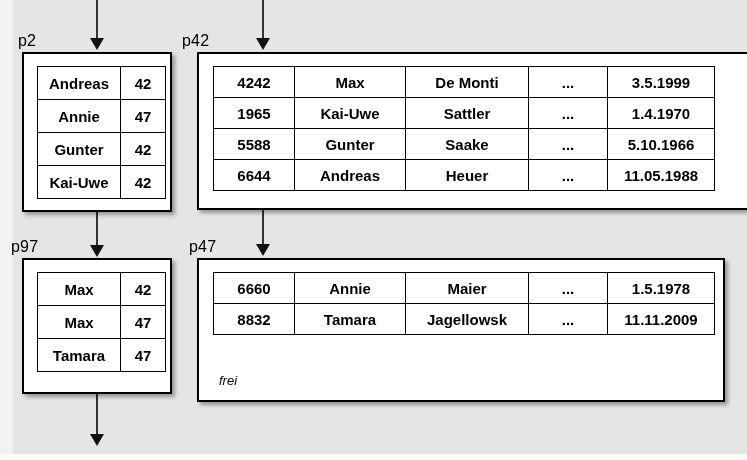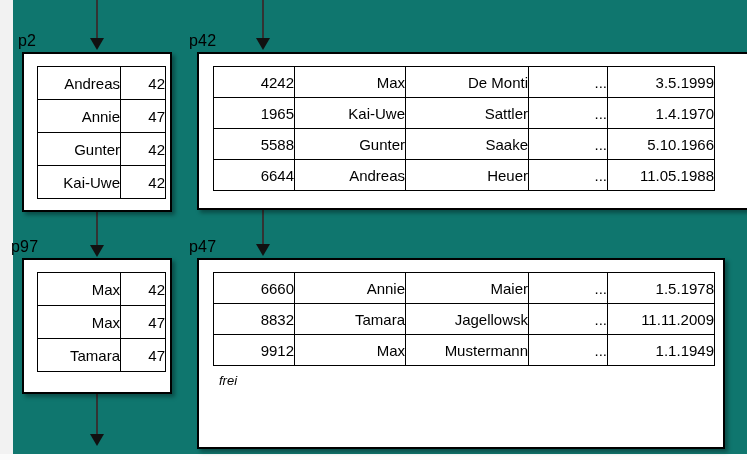--- a/index.html
+++ b/index.html
@@ -4,21 +4,21 @@
 <style>
   html, body {
     margin: 0;
     padding: 0;
     background: #ffffff;
   }
   #canvas {
     position: relative;
     width: 747px;
     height: 460px;
-    background: #0f766e;
+    background: #e5e5e5;
     overflow: hidden;
     font-family: "Liberation Sans", sans-serif;
     color: #000000;
   }
   
   .gutter-left {
     position: absolute;
     left: 0; top: 0;
     width: 13px; height: 460px;
     background: #f2f2f2;
@@ -52,24 +52,24 @@
 
   
   .tbl {
     position: absolute;
     border-collapse: collapse;
     table-layout: fixed;
     background: #fff;
   }
   .tbl td {
     border: 1px solid #000;
-    text-align: right;
+    text-align: center;
     vertical-align: middle;
     font-size: 15px;
-    font-weight: 400;
+    font-weight: 700;
     padding: 0;
     white-space: nowrap;
   }
 
   
   .index-tbl { left: 13px; top: 12px; width: 126px; }
   .index-tbl td { height: 32px; }
   .index-tbl td.k { width: 82px; }
   .index-tbl td.v { width: 44px; border-radius: 16px; }
 
@@ -161,21 +161,21 @@
           <td class="v">42</td>
         </tr>
         <tr>
           <td class="k">Kai-Uwe</td>
           <td class="v">42</td>
         </tr>
       </tbody>
     </table>
   </div>
 
-  <div class="page-label" style="left:189px; top:33px;">p42</div>
+  <div class="page-label" style="left:182px; top:33px;">p42</div>
   <div class="page-box" style="left:197px; top:52px; width:568px; height:158px;">
     <table class="tbl data-tbl">
       <tbody>
         <tr>
           <td class="c0">4242</td>
           <td class="c1">Max</td>
           <td class="c2">De Monti</td>
           <td class="c3">...</td>
           <td class="c4">3.5.1999</td>
         </tr>
@@ -218,42 +218,35 @@
         </tr>
         <tr>
           <td class="k">Tamara</td>
           <td class="v">47</td>
         </tr>
       </tbody>
     </table>
   </div>
 
   <div class="page-label" style="left:189px; top:239px;text-align:center;">p47</div>
-  <div class="page-box" style="left:197px; top:258px; width:528px; height:191px;">
+  <div class="page-box" style="left:197px; top:258px; width:528px; height:144px;">
     <table class="tbl data-tbl">
       <tbody>
         <tr>
           <td class="c0">6660</td>
           <td class="c1">Annie</td>
           <td class="c2">Maier</td>
           <td class="c3">...</td>
           <td class="c4">1.5.1978</td>
         </tr>
         <tr>
           <td class="c0">8832</td>
           <td class="c1">Tamara</td>
           <td class="c2">Jagellowsk</td>
           <td class="c3">...</td>
           <td class="c4">11.11.2009</td>
         </tr>
-        <tr>
-          <td class="c0">9912</td>
-          <td class="c1">Max</td>
-          <td class="c2">Mustermann</td>
-          <td class="c3">...</td>
-          <td class="c4">1.1.1949</td>
-        </tr>
       </tbody>
     </table>
     <div class="free-note" style="top:113px;">frei</div>
   </div>
 
 </div>
 
 </body></html>

